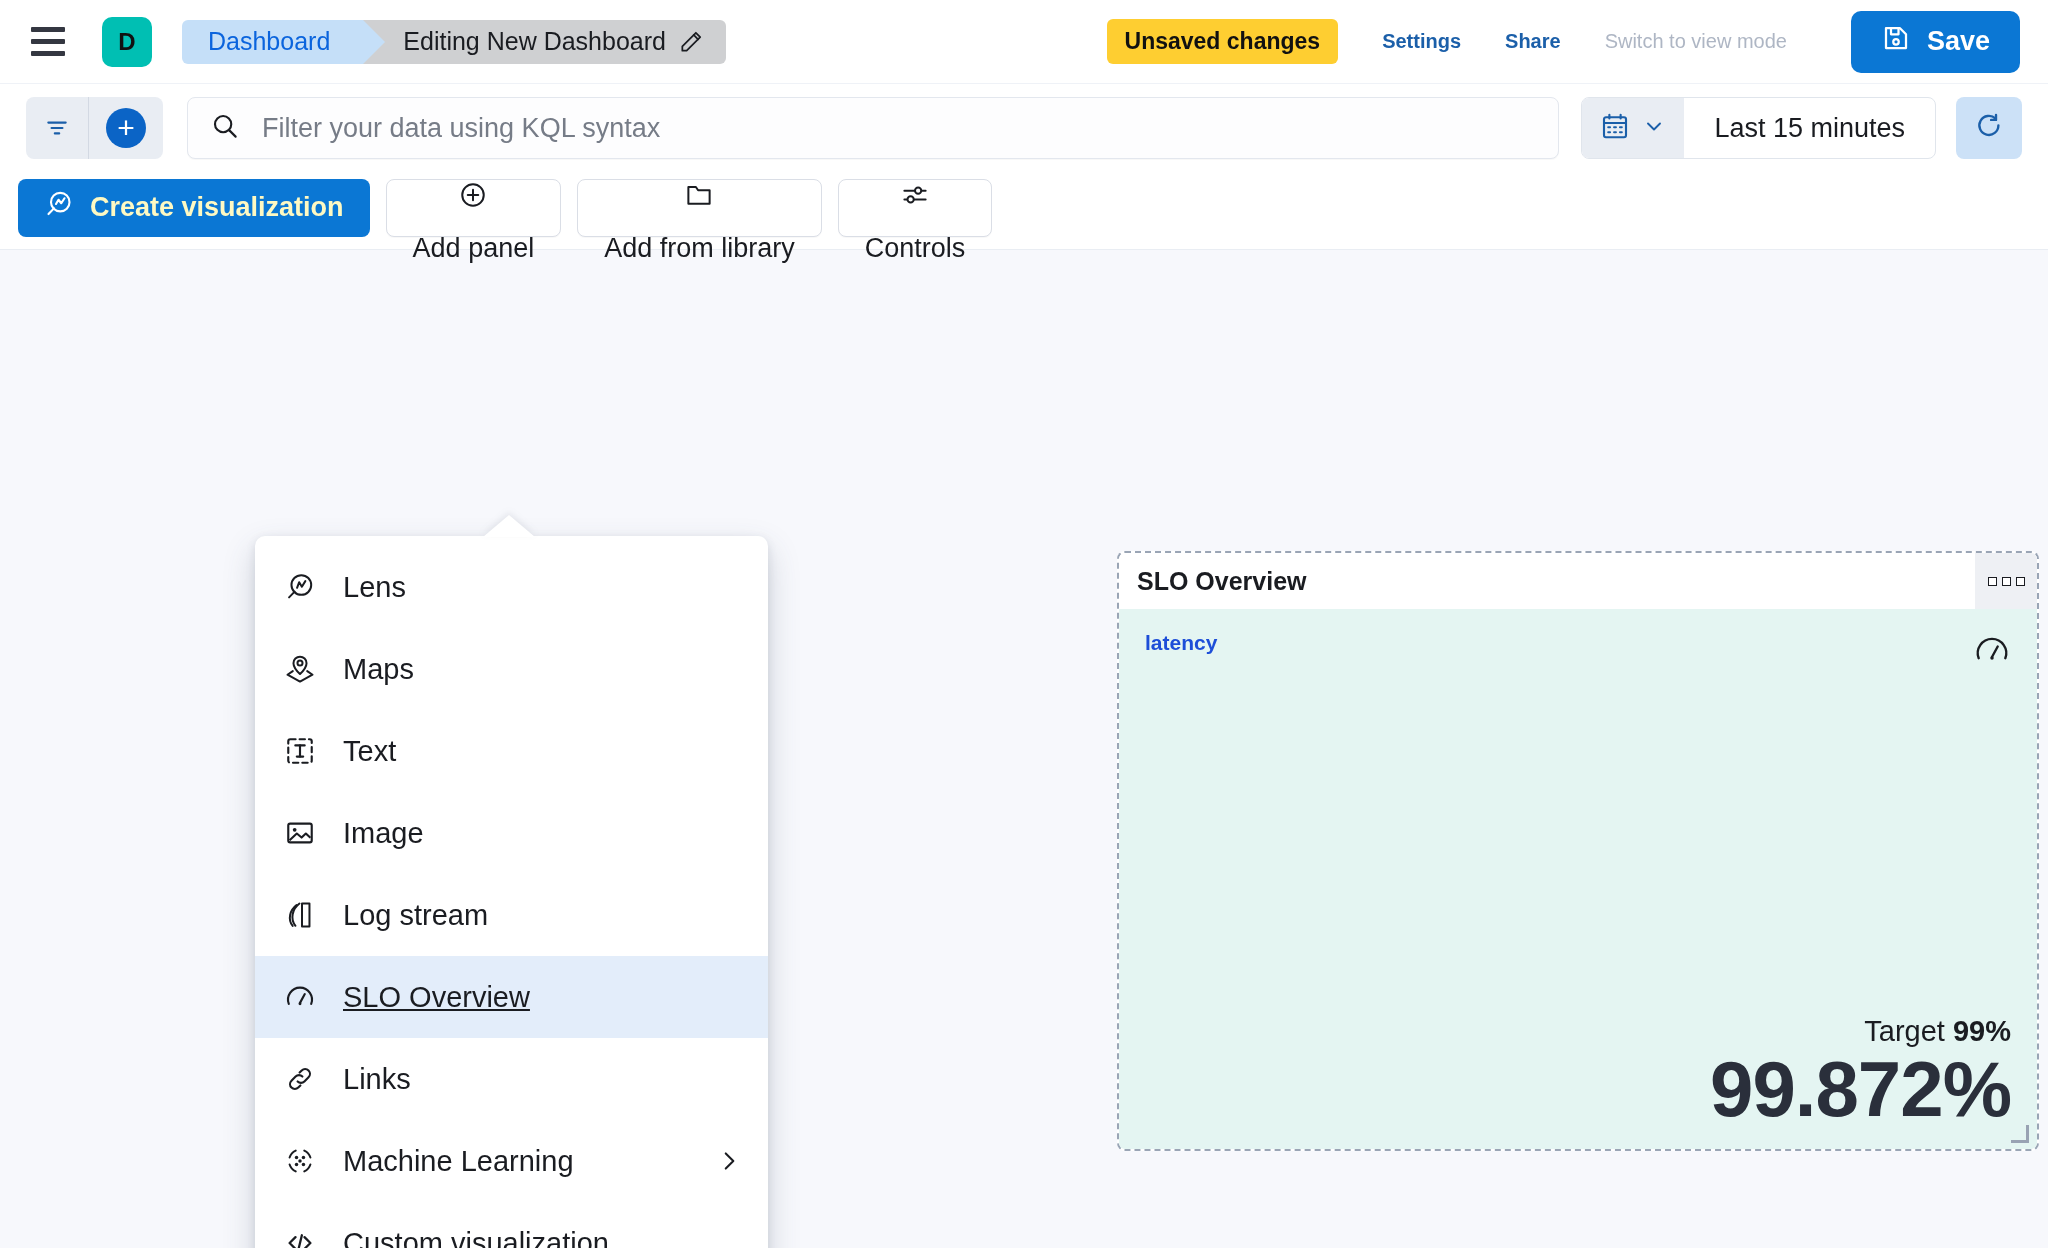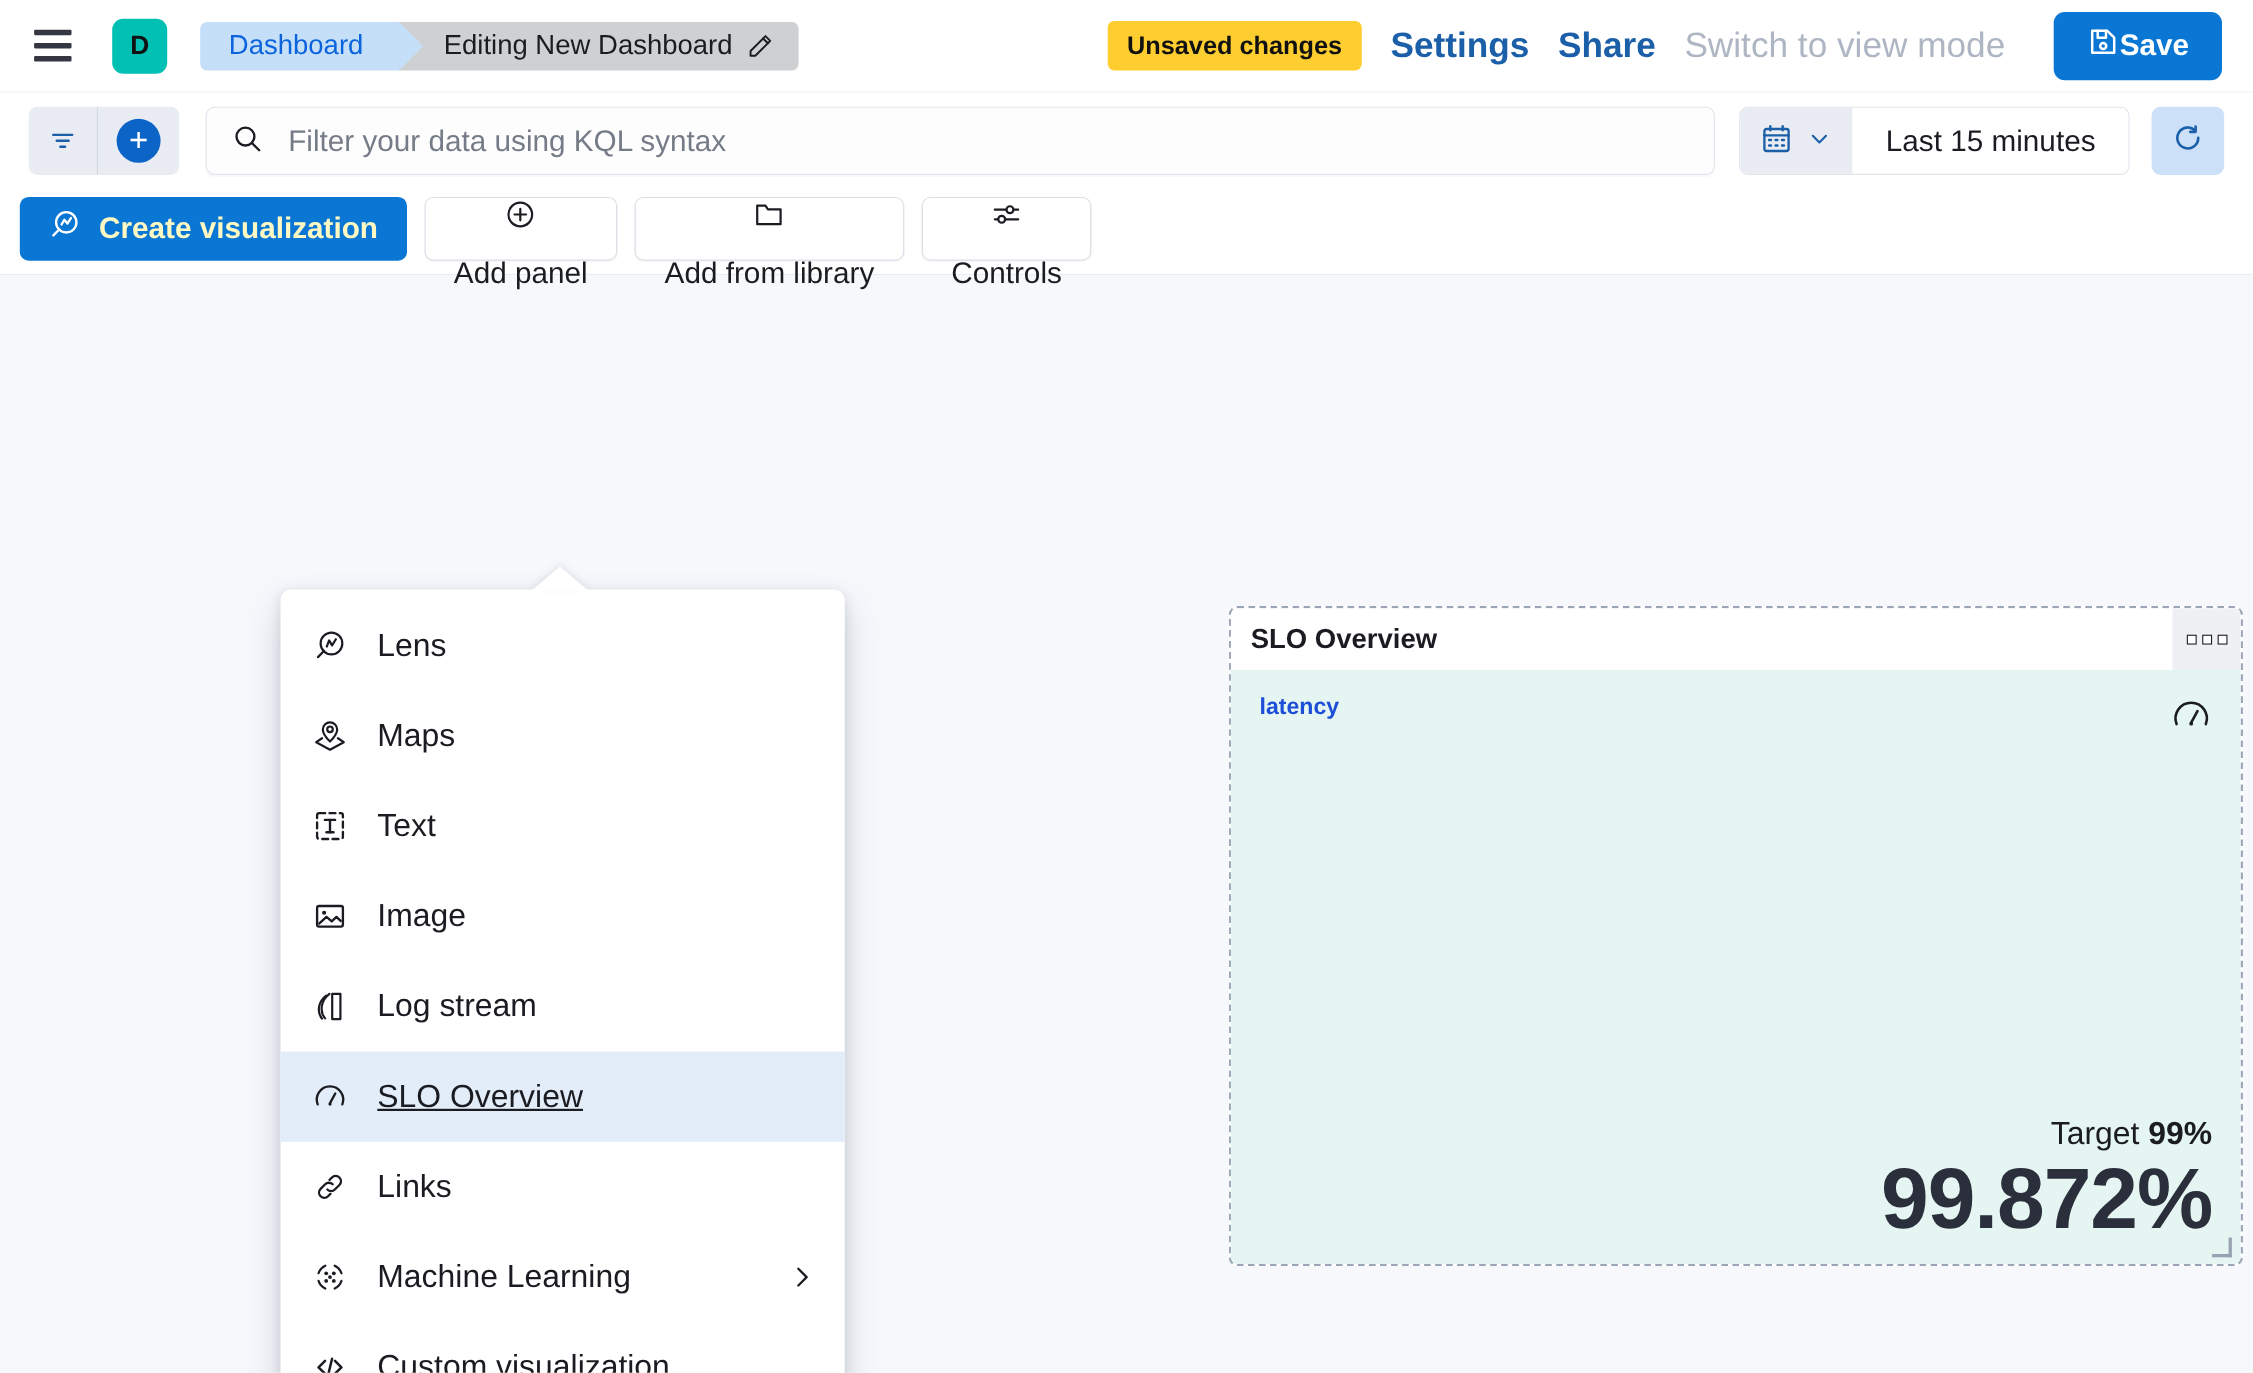--- a/index.html
+++ b/index.html
@@ -77,39 +77,39 @@
     background: #FECE31;
     color: #111;
     font-size: 23px;
     font-weight: 700;
     border-radius: 6px;
     padding: 9px 18px;
     white-space: nowrap;
     cursor: pointer;
   }
   .hdr-link {
-    font-size: 32px;
+    font-size: 20px;
     color: #1B5FA9;
     font-weight: 700;
-    margin-left: 26px;
+    margin-left: 44px;
     white-space: nowrap;
     cursor: pointer;
   }
   .hdr-link.disabled { color: #AEB6C4; font-weight: 400; }
   .save-btn {
-    margin-left: 44px;
+    margin-left: 64px;
     background: #0B77D4;
     color: #fff;
     font-size: 27px;
     font-weight: 700;
     border: none;
     border-radius: 10px;
     height: 62px;
     padding: 0 30px;
-    display:flex; align-items:center; gap:0;
+    display:flex; align-items:center; gap:16px;
     cursor: pointer;
     font-family: inherit;
   }
 
   
   .querybar {
     height: 88px;
     background: #FFFFFF;
     display: flex;
     align-items: center;

